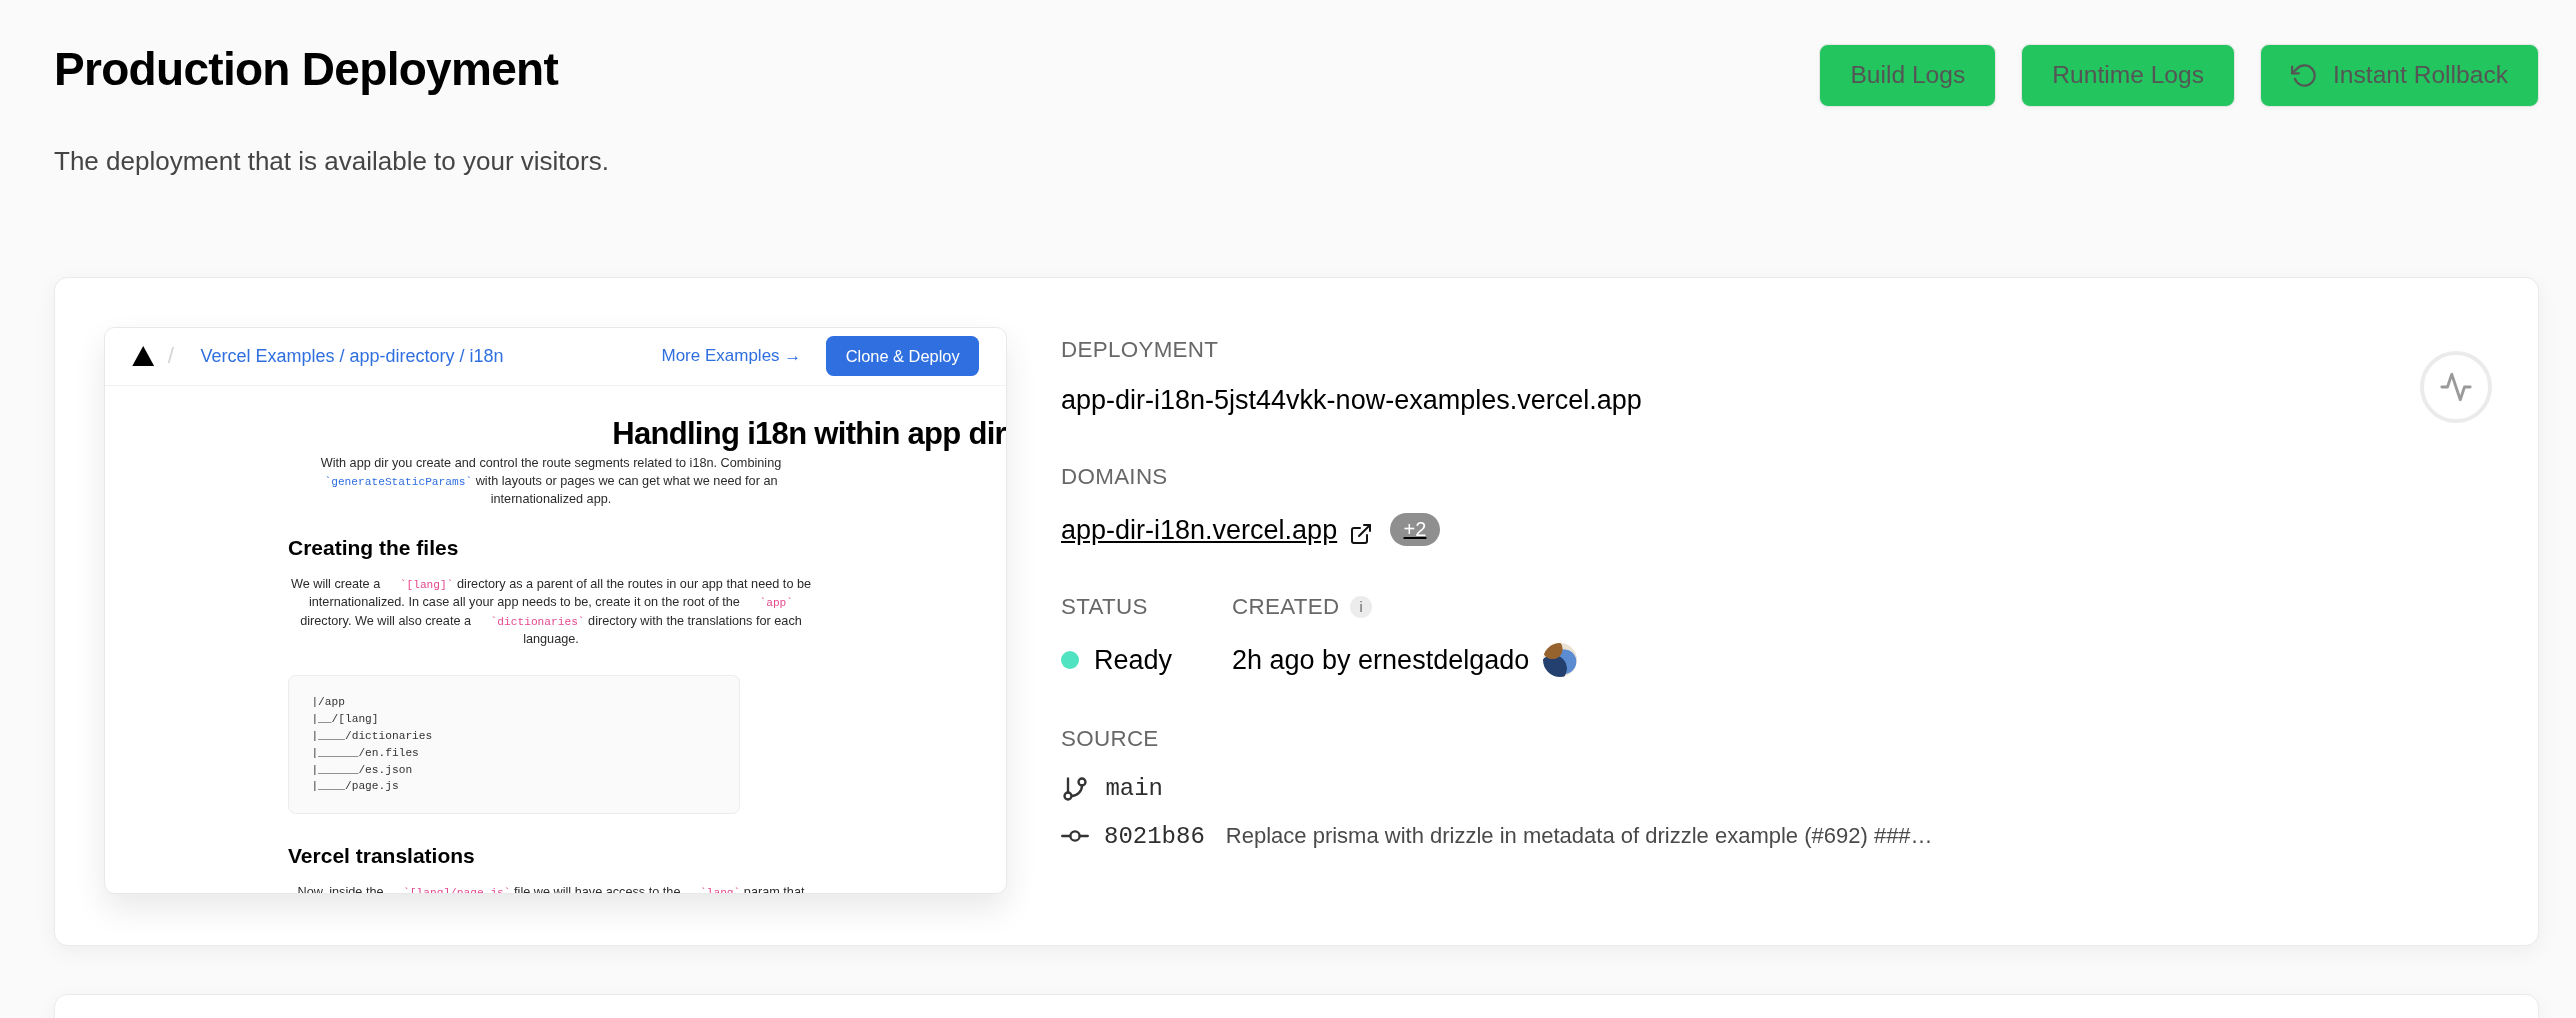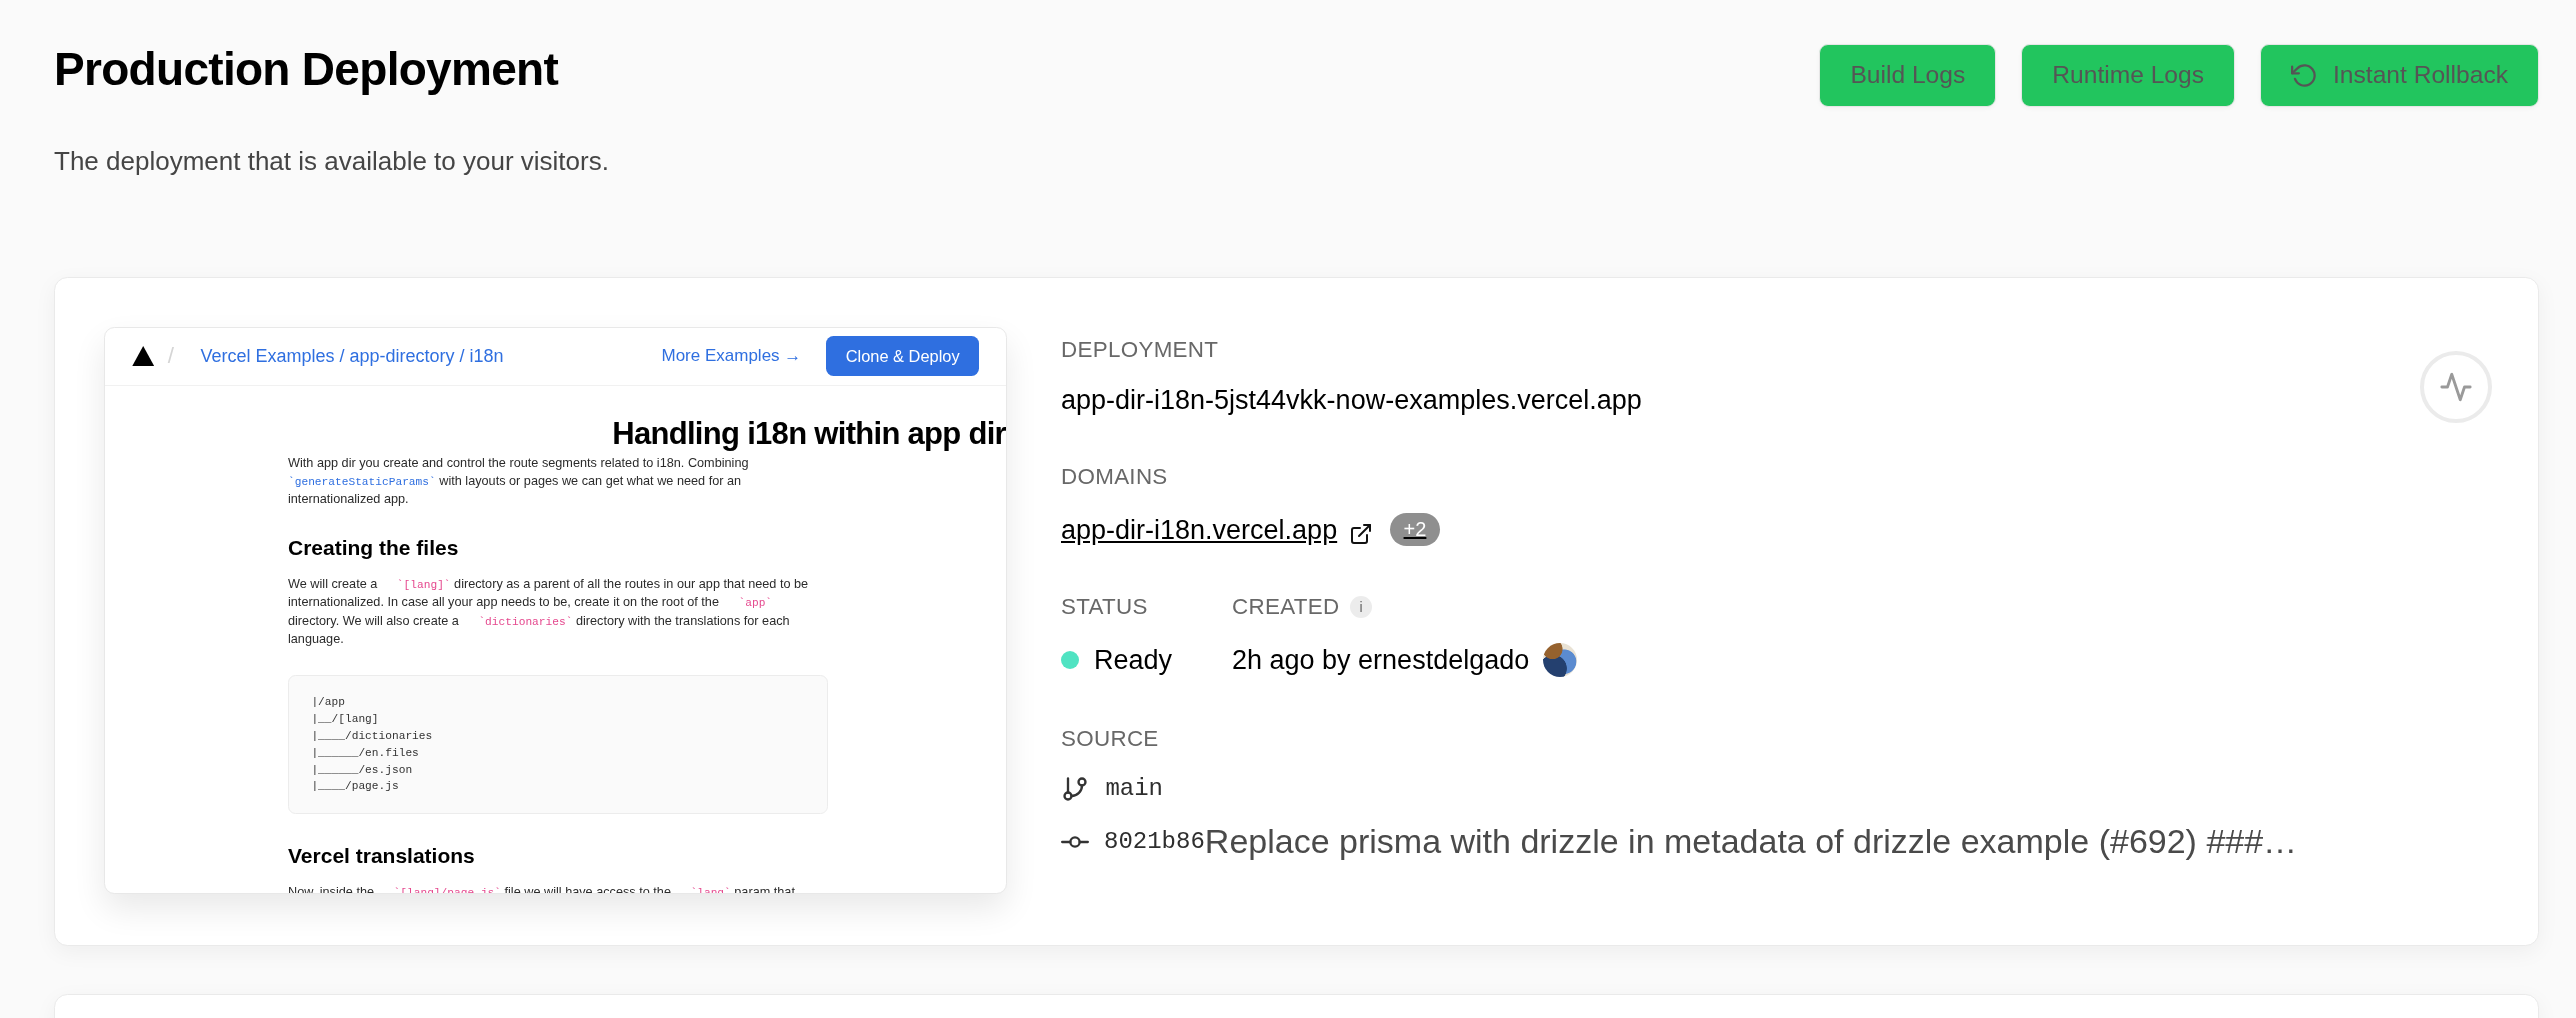--- a/index.html
+++ b/index.html
@@ -46,27 +46,27 @@
   .pv-slash { color:#d5d5d5; font-size:22.4px; margin:0 13.4px; font-weight:300; }
   .pv-crumb { color:#2f6fe0; font-size:18px; font-weight:500;margin-left:13px; }
   .pv-spacer { flex:1; }
   .pv-more { color:#2f6fe0; font-size:17px; font-weight:500; cursor:pointer; }
   .pv-clone {
     margin-left:25px; background:#2f6fe0; color:#fff;
     font-size:16.4px; font-weight:500; padding:10.4px 19.4px; border-radius:7.5px; cursor:pointer;
   }
   .pv-body { padding:30px 0 0 183px; overflow:hidden; height:509px; }
   .pv-h1 { margin:0 0 2px; font-size:31px; font-weight:700; letter-spacing:-0.7px; color:#000;text-align:right; }
-  .pv-p { width:526px; margin:0 0 27px; font-size:12.7px; line-height:1.45; color:#2b2b2b; }
+  .pv-p { width:526px; margin:0 0 27px; font-size:12.7px; line-height:1.45; color:#2b2b2b;text-align:center; }
   .pv-code-inline { font-family:"Liberation Mono", monospace; font-size:11.2px; }
   .code-blue { color:#2f6fe0; }
   .code-pink { color:#e5488e;margin-left:16px; }
   .pv-h2 { margin:0 0 15px; font-size:21px; font-weight:700; color:#000; }
   .pv-codeblock {
-    width:540px; margin:0 0 30px; padding:18px 22.4px;
+    width:452px; margin:0 0 30px; padding:18px 22.4px;
     background:#fafafa; border:1.5px solid #ececec; border-radius:7.5px;
     font-family:"Liberation Mono", monospace; font-size:11.2px; line-height:1.5; color:#333;
     white-space:pre;
   }
 
   
   .meta { margin-left:54px; flex:1; padding-top:10.4px; }
   .m-label { font-size:22.4px; color:#686868; letter-spacing:0.3px; }
   .m-section { margin-bottom:48px; }
   .m-label-row { display:flex; align-items:center; margin-bottom:22.4px; }
@@ -94,21 +94,21 @@
       radial-gradient(circle at 30% 75%, #24406f 0 38%, rgba(0,0,0,0) 40%),
       radial-gradient(circle at 62% 55%, #5b8bd0 0 42%, rgba(0,0,0,0) 45%),
       #e9e2d4;
   }
   .src-row { display:flex; align-items:center; margin-bottom:19.4px; }
   .src-row:last-child { margin-bottom:0; }
   .src-icon svg { width:28px; height:28px; display:block; }
   .mono { font-family:"Liberation Mono", monospace; font-size:24px; color:#2e2e2e; }
   .branch-name { margin-left:16.4px; }
   .commit-hash { margin-left:15px; }
-  .commit-msg { font-size:34px; color:#4a4a4a; white-space:nowrap; }
+  .commit-msg { margin-left:21px; font-size:22px; color:#4a4a4a; white-space:nowrap; }
   .activity-badge {
     position:absolute; top:73px; right:46px; width:72px; height:72px;
     border:4.5px solid #ebebeb; border-radius:50%; background:#fff;
     display:flex; align-items:center; justify-content:center;
   }
   .activity-badge svg { width:34px; height:34px; }
 
   
   .card-next {
     margin-top:48px; height:89px;

